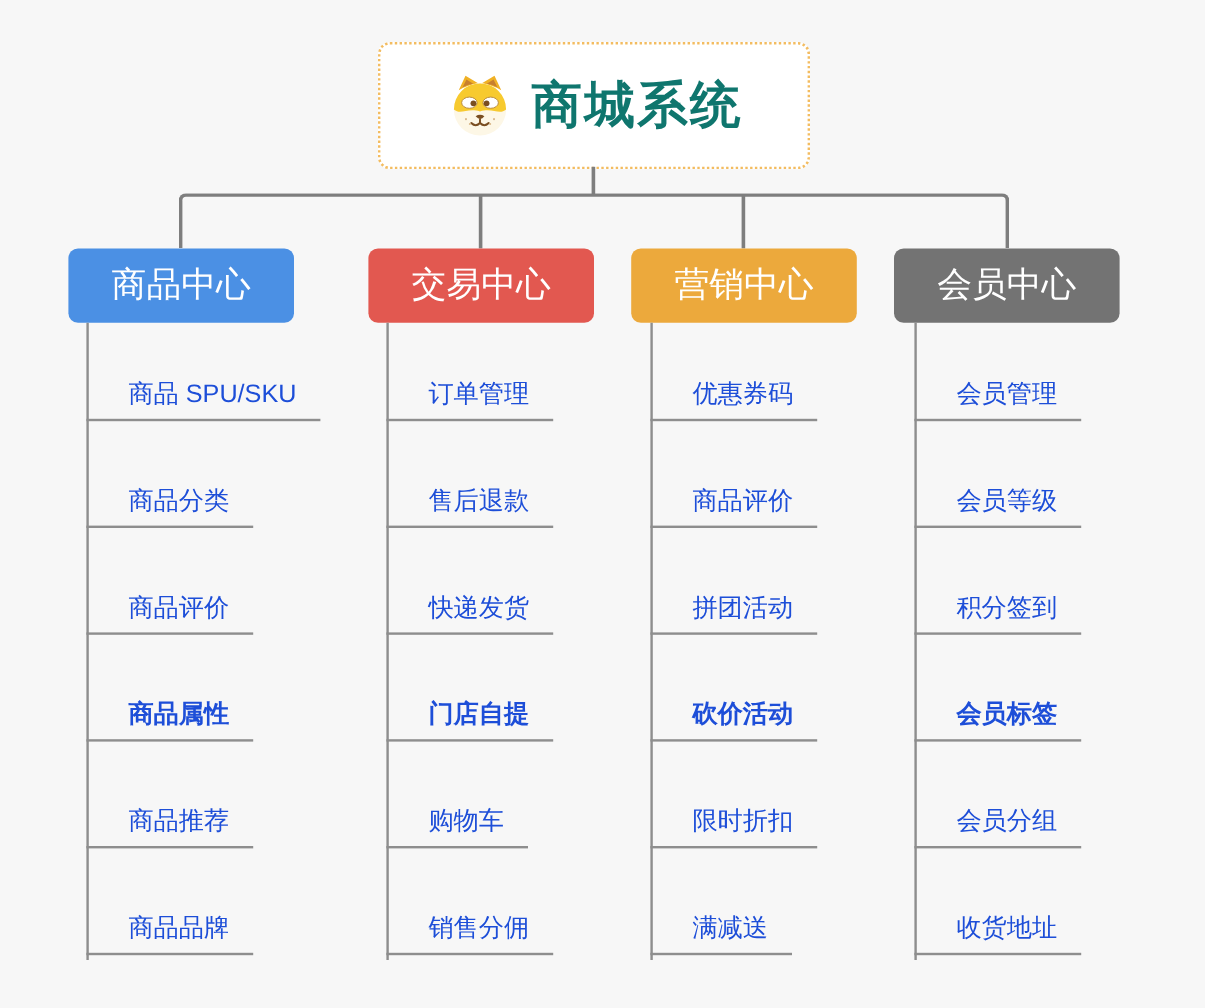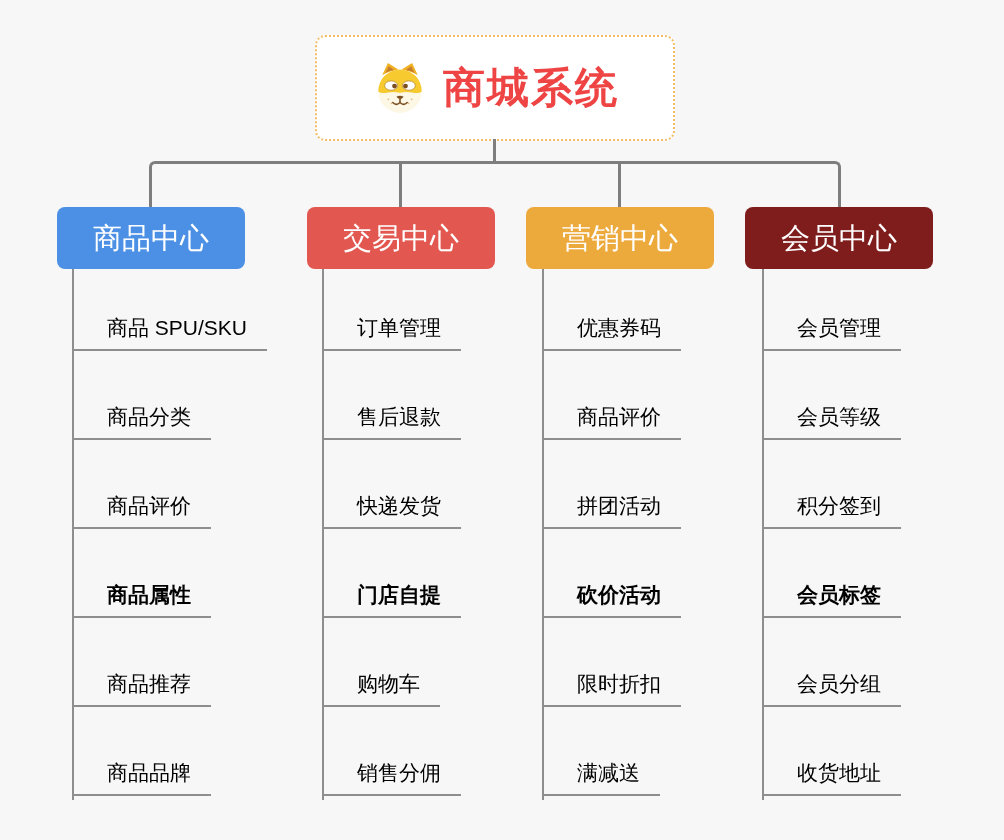--- a/index.html
+++ b/index.html
@@ -12,21 +12,21 @@
   .canvas{position:absolute;inset:0;width:1004px;height:840px;}
 
   
   .root-node{
     position:absolute;left:315px;top:35px;width:360px;height:106px;
     background:#ffffff;border:2px dotted #f3bc60;border-radius:10px;
     box-sizing:border-box;
     display:flex;align-items:center;justify-content:center;gap:14px;
   }
   .root-node .root-label{
-    color:#ef4444;font-size:42px;font-weight:bold;letter-spacing:2px;
+    color:#0f766e;font-size:42px;font-weight:bold;letter-spacing:2px;
     white-space:nowrap;
   }
   .root-node svg{display:block;}
 
   
   .conn{position:absolute;box-sizing:border-box;}
   .stem{left:493px;top:139px;width:3px;height:24px;background:#7e7e7e;}
   .elbow-left{
     left:149px;top:161px;width:346px;height:46px;
     border-top:3px solid #7e7e7e;border-left:3px solid #7e7e7e;
@@ -49,21 +49,21 @@
   }
   .b0{left:57px;} .b1{left:307px;} .b2{left:526px;} .b3{left:745px;}
 
   
   .col{position:absolute;top:269px;width:250px;height:540px;}
   .c0{left:72px;} .c1{left:322px;} .c2{left:542px;text-align:right;} .c3{left:762px;}
   .vline{position:absolute;left:0;top:0;width:2px;height:531px;background:#8e8e8e;}
   .leaf{
     position:absolute;left:0;
     padding:0 20px 7px 35px;
-    font-size:21px;color:#000000;white-space:nowrap;
+    font-size:21px;color:#1d4ed8;white-space:nowrap;
     border-bottom:2px solid #8e8e8e;
   }
   .r0{top:45px;} .r1{top:134px;} .r2{top:223px;}
   .r3{top:312px;font-weight:bold;} .r4{top:401px;} .r5{top:490px;}
 </style>
 </head>
 <body>
 
 <div class="canvas">
 
@@ -93,21 +93,21 @@
 
   <div class="conn stem"></div>
   <div class="conn elbow-left"></div>
   <div class="conn elbow-right"></div>
   <div class="conn drop drop-2"></div>
   <div class="conn drop drop-3"></div>
 
   <div class="branch b0" style="background: rgb(75, 144, 228);">商品中心</div>
   <div class="branch b1" style="background: rgb(226, 88, 80);">交易中心</div>
   <div class="branch b2" style="background: rgb(236, 169, 60);">营销中心</div>
-  <div class="branch b3" style="background: #7f1d1d;">会员中心</div>
+  <div class="branch b3" style="background: #737373;">会员中心</div>
 
   <div class="col c0">
     <div class="vline"></div>
     <div class="leaf r0">商品 SPU/SKU</div>
     <div class="leaf r1">商品分类</div>
     <div class="leaf r2">商品评价</div>
     <div class="leaf r3">商品属性</div>
     <div class="leaf r4">商品推荐</div>
     <div class="leaf r5">商品品牌</div>
   </div>

